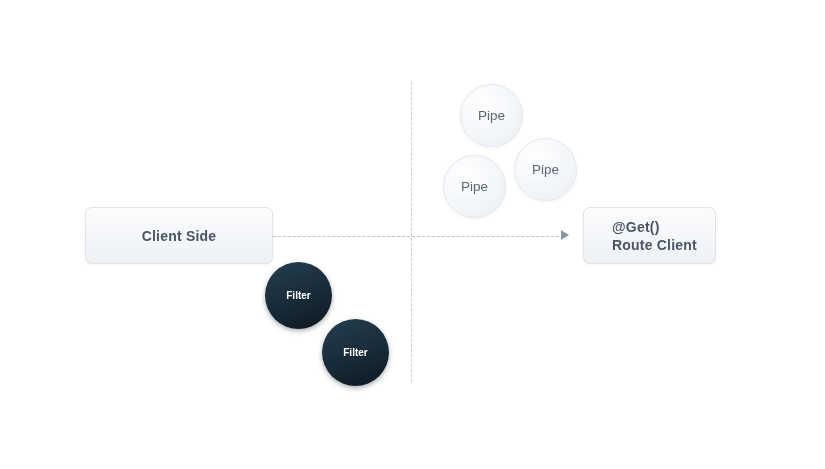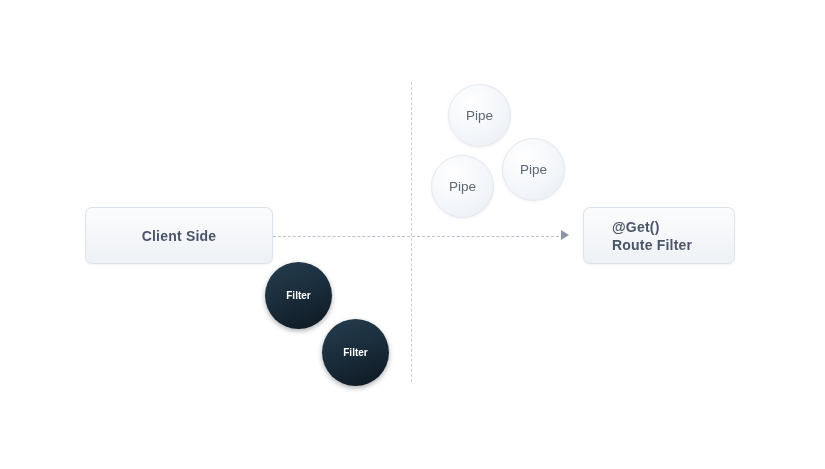--- a/index.html
+++ b/index.html
@@ -65,21 +65,21 @@
     left: 85px;
     top: 207px;
     width: 188px;
     height: 57px;
     justify-content: center;
     text-align: center;
   }
   #handler-box {
     left: 583px;
     top: 207px;
-    width: 152px;
+    width: 133px;
     height: 57px;
     justify-content: flex-start;
     padding-left: 28px;
   }
   #handler-box .lines {
     line-height: 18px;
   }
 
   
   .pipe {
@@ -88,20 +88,21 @@
     border-radius: 50%;
     background: radial-gradient(circle at 35% 30%, #ffffff 0%, #f3f6fa 55%, #e9eef4 100%);
     border: 1px solid #e2e8ef;
     box-shadow: 0 1px 3px rgba(40, 60, 85, 0.07);
     display: flex;
     align-items: center;
     justify-content: center;
     color: #5a6775;
     font-size: 13.5px;
     font-weight: normal;
+    margin-left: 12px;
   }
   #pipe-1 { left: 448px; top: 84px;  width: 63px; height: 63px; }
   #pipe-2 { left: 431px; top: 155px; width: 63px; height: 63px; }
   #pipe-3 { left: 502px; top: 138px; width: 63px; height: 63px; }
 
   
   .filter {
     position: absolute;
     box-sizing: border-box;
     border-radius: 50%;
@@ -126,21 +127,21 @@
   <div class="h-dash"></div>
   <div class="arrow-head"></div>
 
   <div class="box" id="client-box">
     <span>Client Side</span>
   </div>
 
   <div class="box" id="handler-box">
     <div class="lines">
       <div>@Get()</div>
-      <div>Route Filter</div>
+      <div>Route Client</div>
     </div>
   </div>
 
   <div class="pipe" id="pipe-1">
     <span>Pipe</span>
   </div>
   <div class="pipe" id="pipe-2">
     <span>Pipe</span>
   </div>
   <div class="pipe" id="pipe-3">

